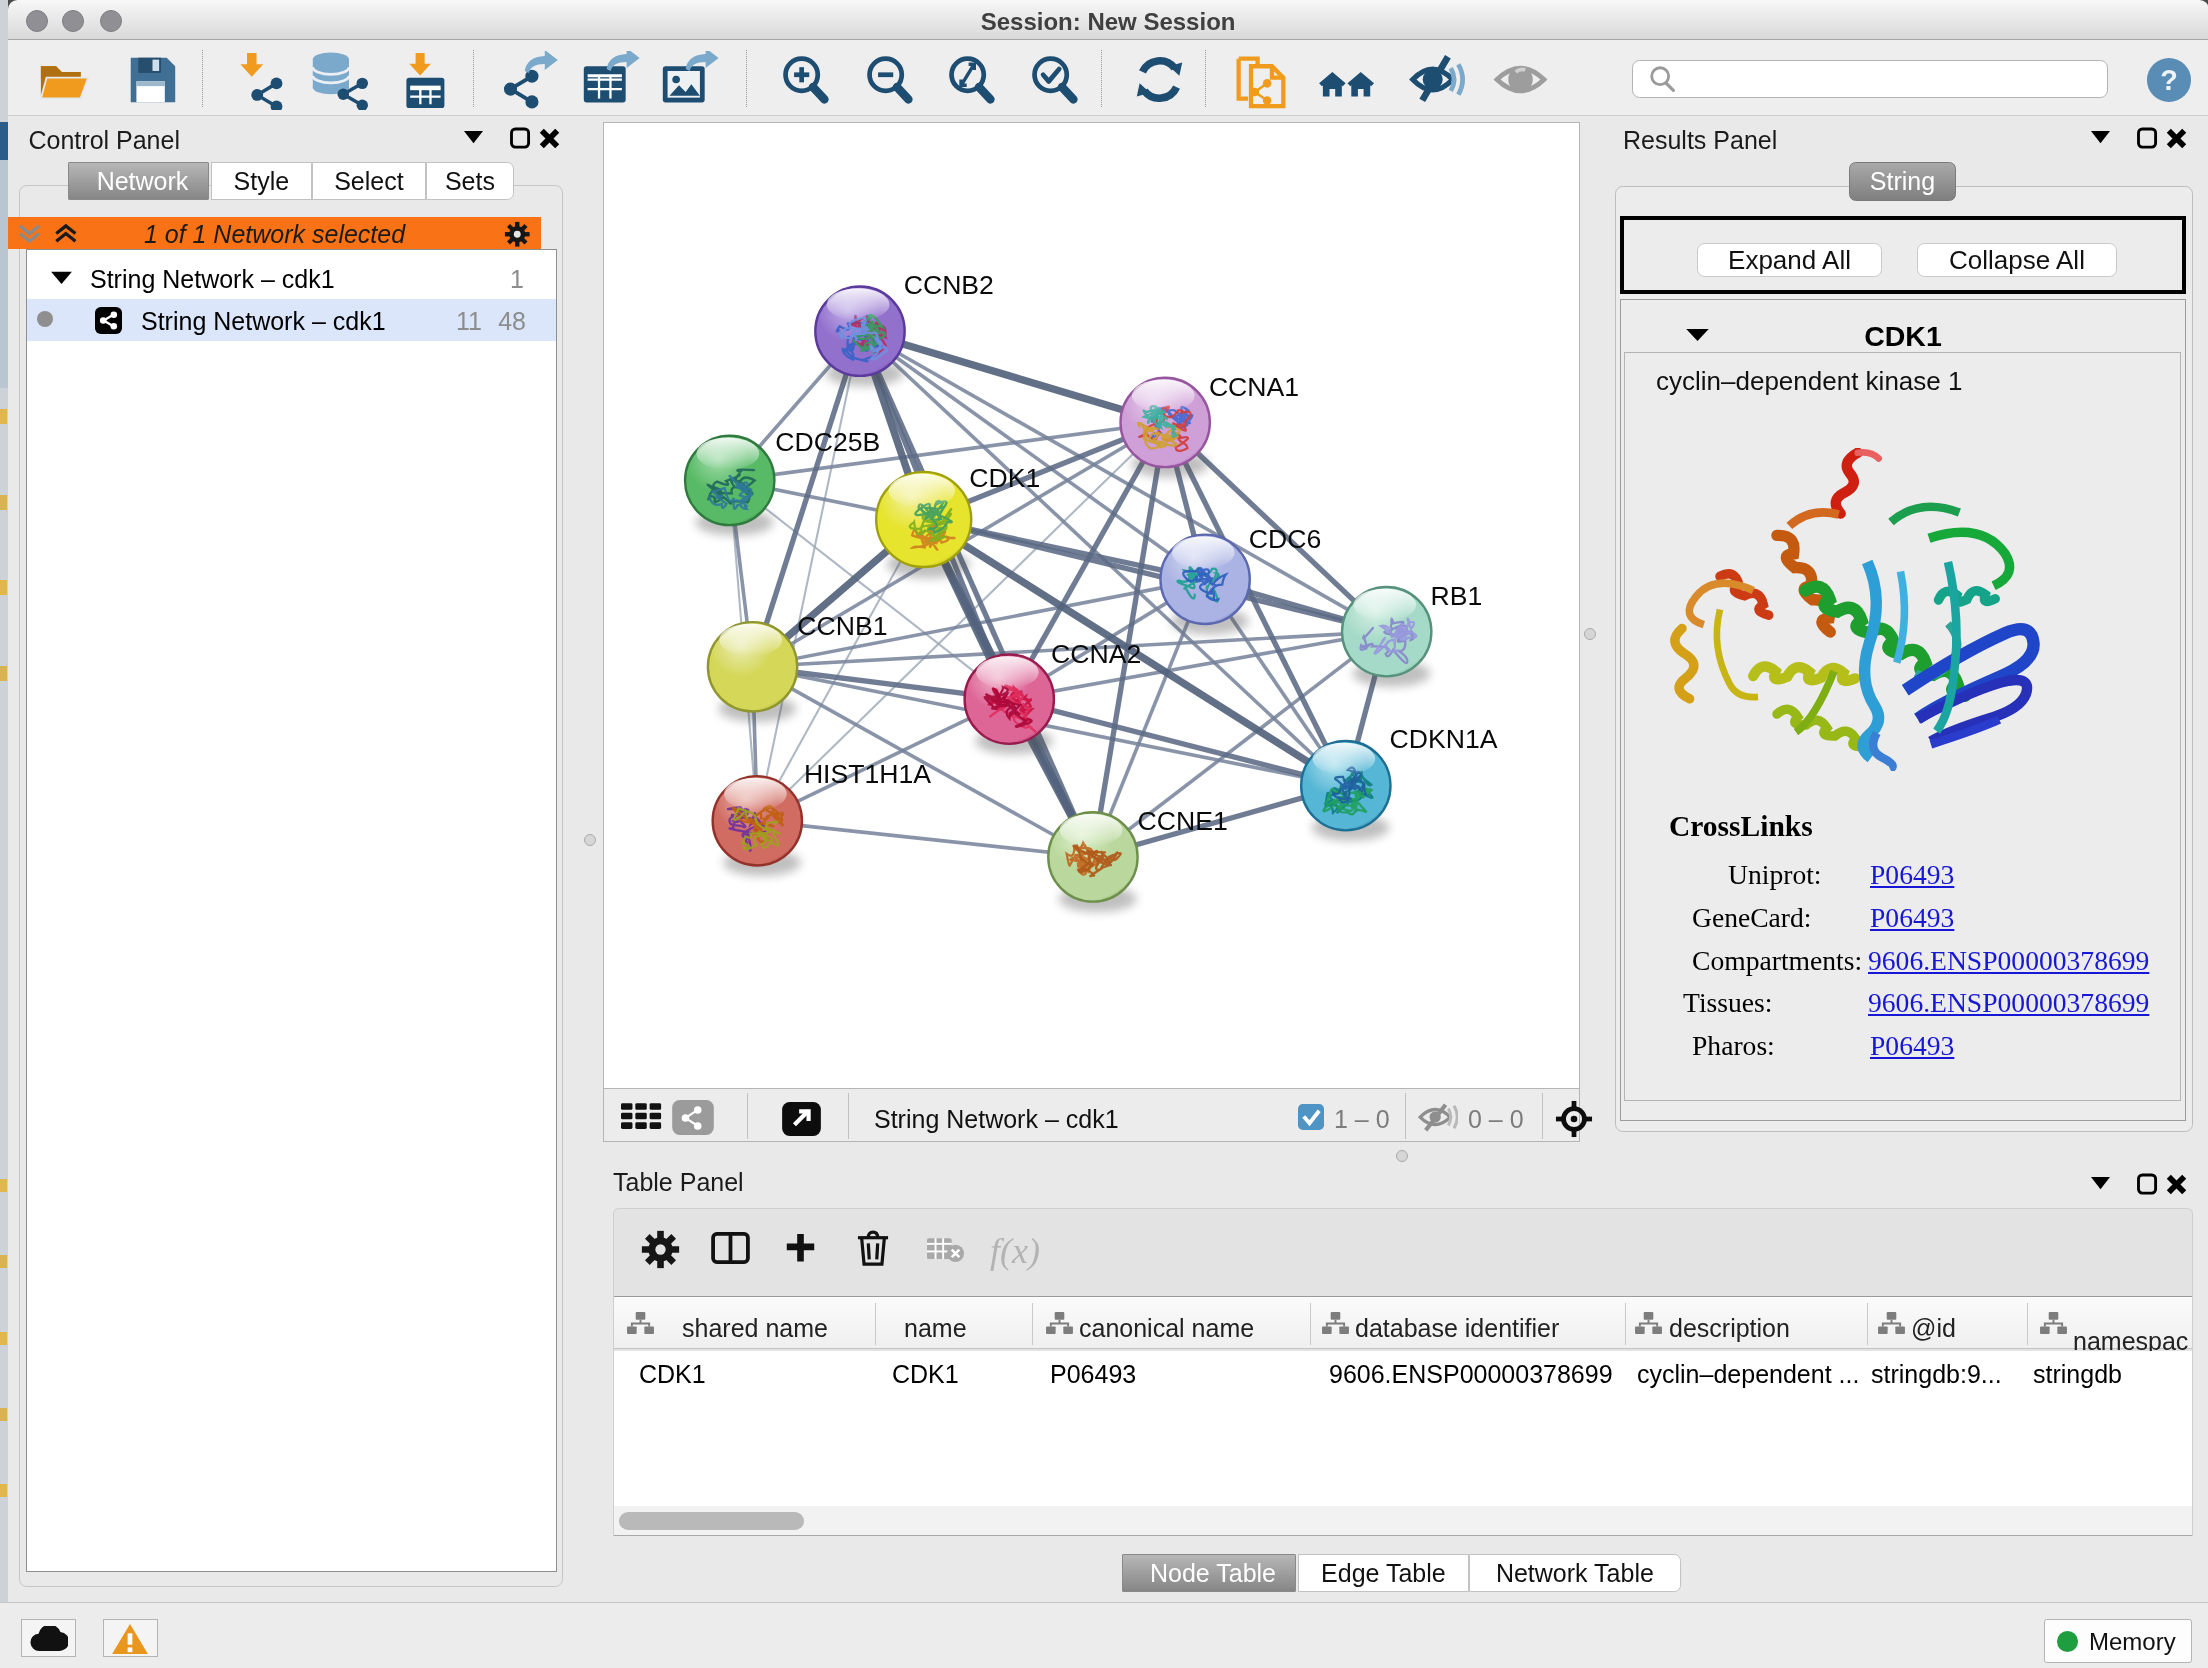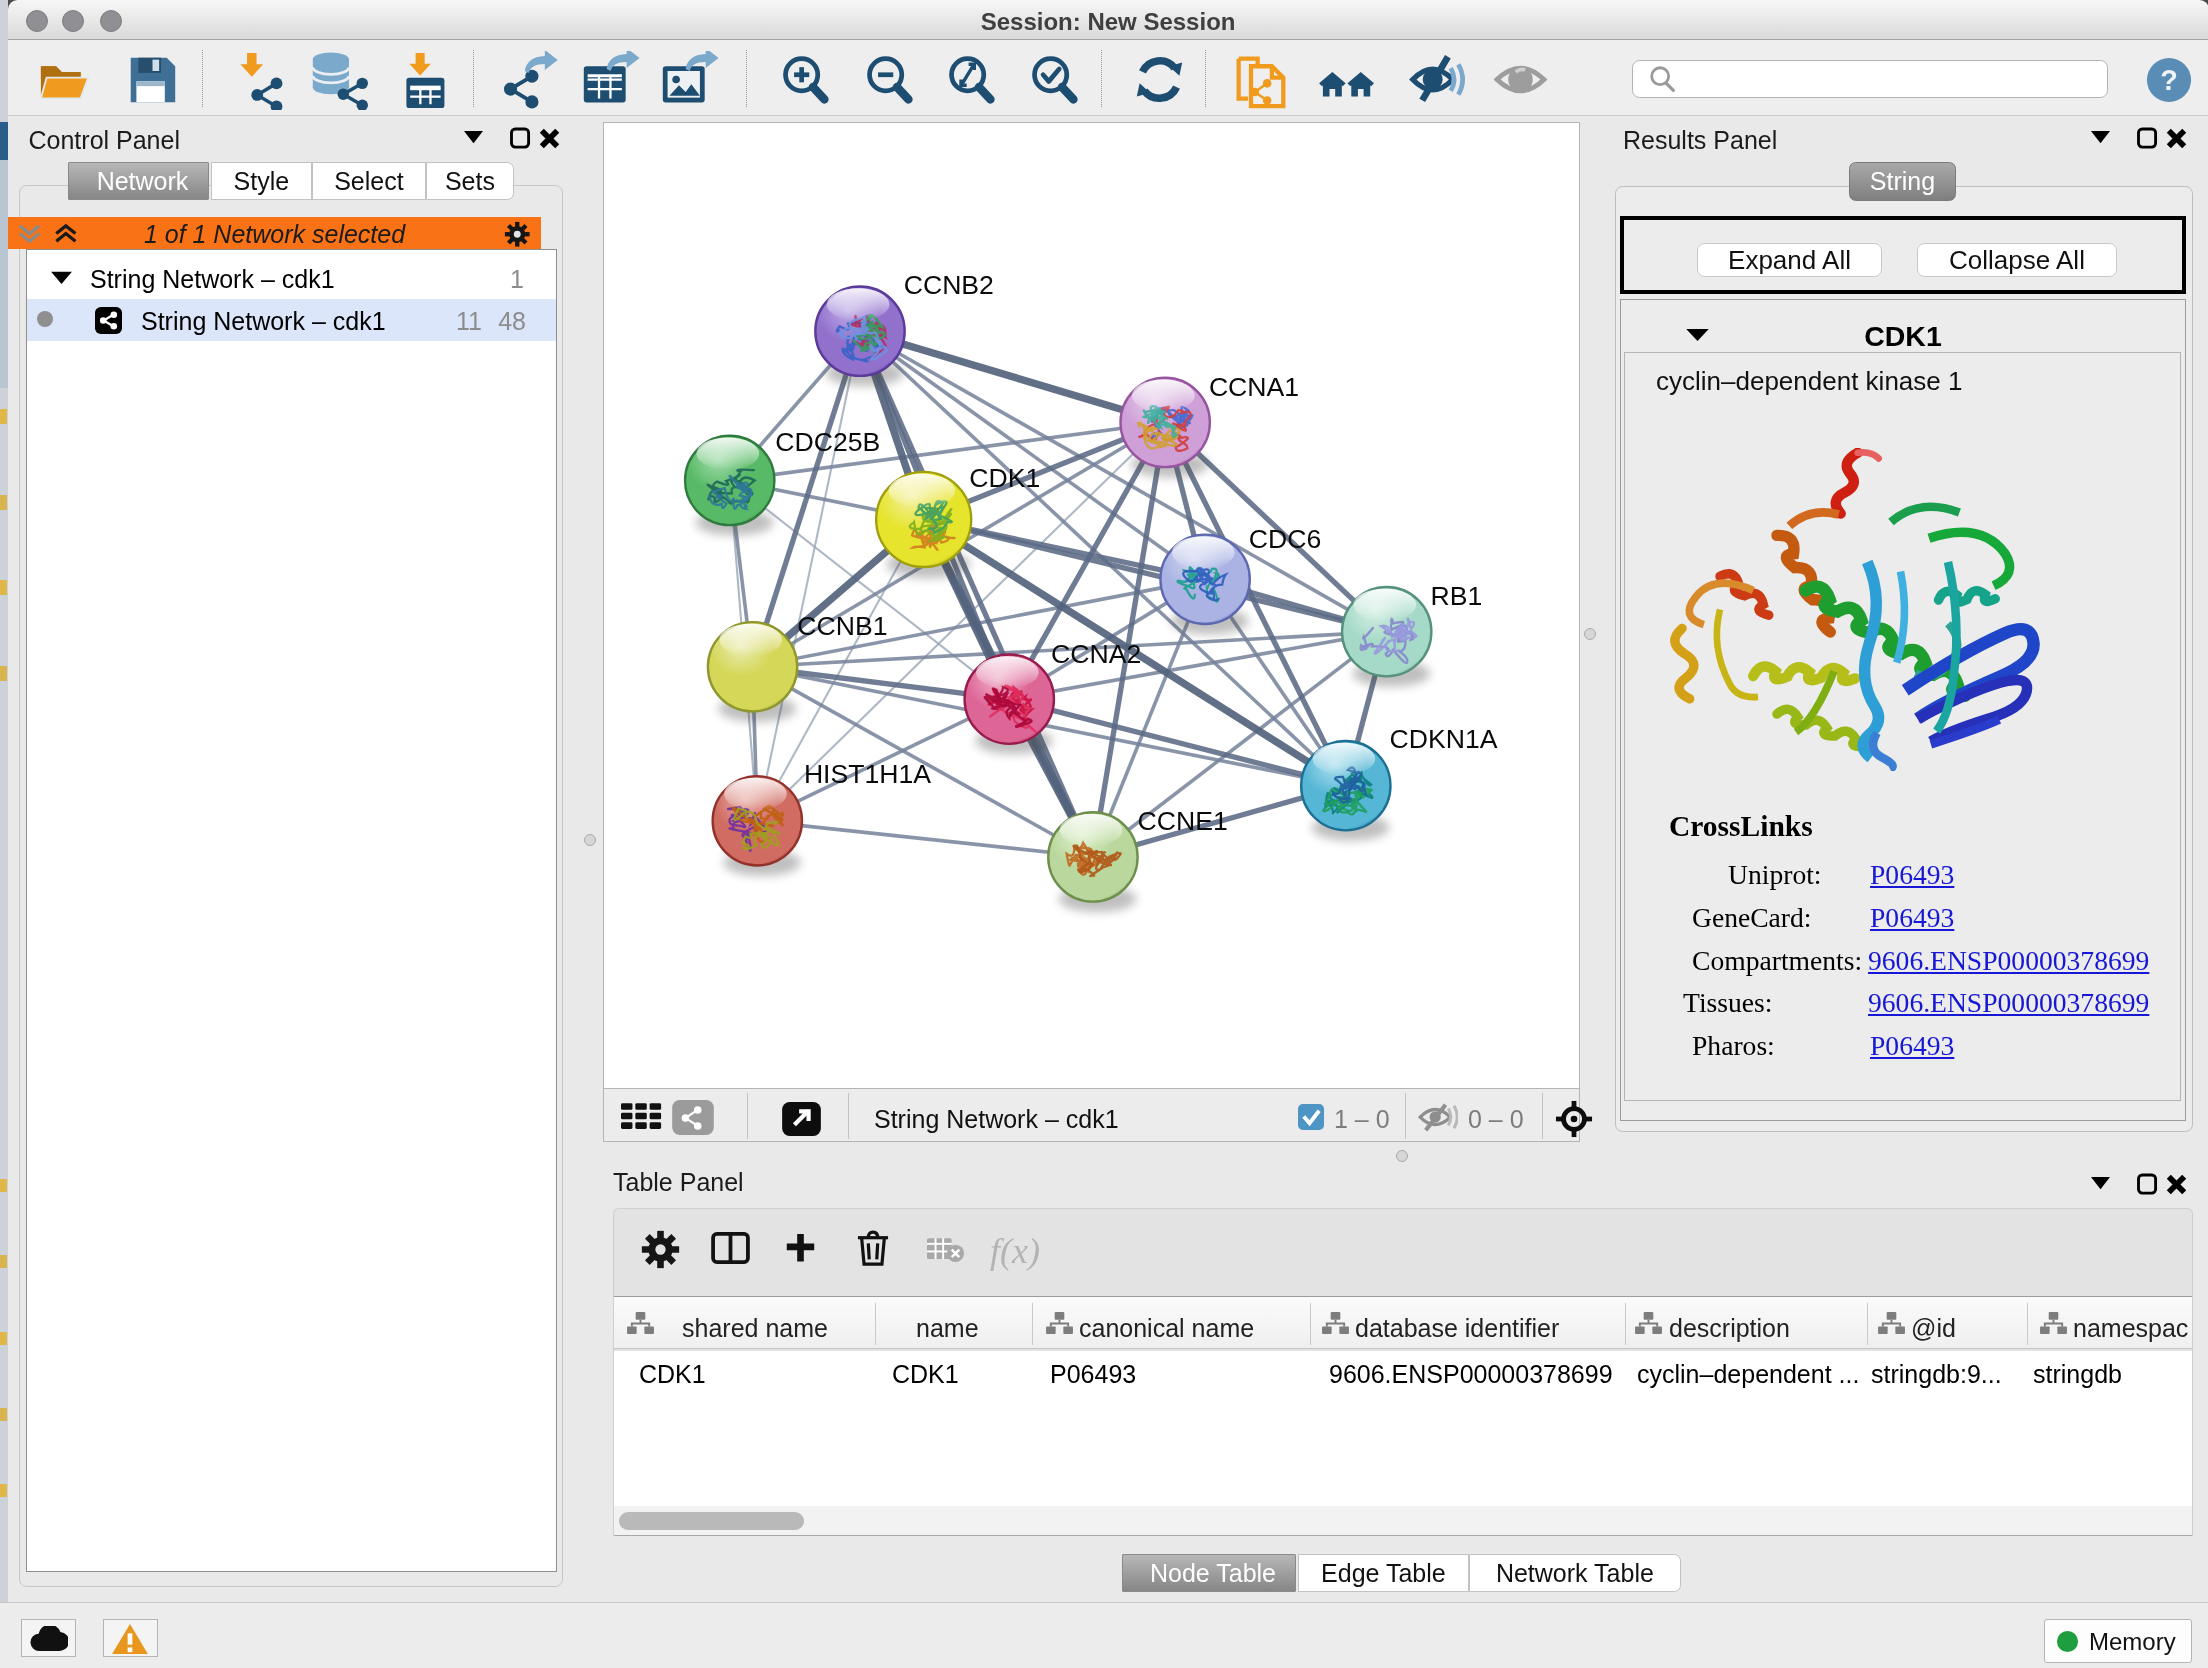--- a/index.html
+++ b/index.html
@@ -764,21 +764,21 @@
       <g fill="#7d7d7d">
         <rect x="9" y="1" width="10" height="8" rx="1"></rect>
         <rect x="0" y="16" width="10" height="8" rx="1"></rect>
         <rect x="18" y="16" width="10" height="8" rx="1"></rect>
       </g>
       <g stroke="#7d7d7d" stroke-width="2" fill="none">
         <path d="M14,9 v4 M5,16 v-3 h18 v3"></path>
       </g>
     </svg>
     <div class="th" style="left:68px;">shared name</div>
-    <div class="th" style="left:302px;">name</div>
+    <div class="th" style="left:290px;">name</div>
     <svg class="abs" style="left:432px;top:14.3px;" width="27" height="25" viewBox="0 0 28 26">
       <g fill="#7d7d7d">
         <rect x="9" y="1" width="10" height="8" rx="1"></rect>
         <rect x="0" y="16" width="10" height="8" rx="1"></rect>
         <rect x="18" y="16" width="10" height="8" rx="1"></rect>
       </g>
       <g stroke="#7d7d7d" stroke-width="2" fill="none">
         <path d="M14,9 v4 M5,16 v-3 h18 v3"></path>
       </g>
     </svg>
@@ -819,21 +819,21 @@
     <svg class="abs" style="left:1426px;top:14.3px;" width="27" height="25" viewBox="0 0 28 26">
       <g fill="#7d7d7d">
         <rect x="9" y="1" width="10" height="8" rx="1"></rect>
         <rect x="0" y="16" width="10" height="8" rx="1"></rect>
         <rect x="18" y="16" width="10" height="8" rx="1"></rect>
       </g>
       <g stroke="#7d7d7d" stroke-width="2" fill="none">
         <path d="M14,9 v4 M5,16 v-3 h18 v3"></path>
       </g>
     </svg>
-    <div class="th" style="left:1459px;">namespac</div>
+    <div class="th" style="left:1459px;margin-top:13px;">namespac</div>
 </div>
 <div id="tp-body" class="abs">
   <div class="td" style="left:25px;">CDK1</div>
   <div class="td" style="left:278px;">CDK1</div>
   <div class="td" style="left:436px;">P06493</div>
   <div class="td" style="left:715px;">9606.ENSP00000378699</div>
   <div class="td" style="left:1023px;">cyclin–dependent ...</div>
   <div class="td" style="left:1257px;">stringdb:9...</div>
   <div class="td" style="left:1419px;">stringdb</div>
 </div>

